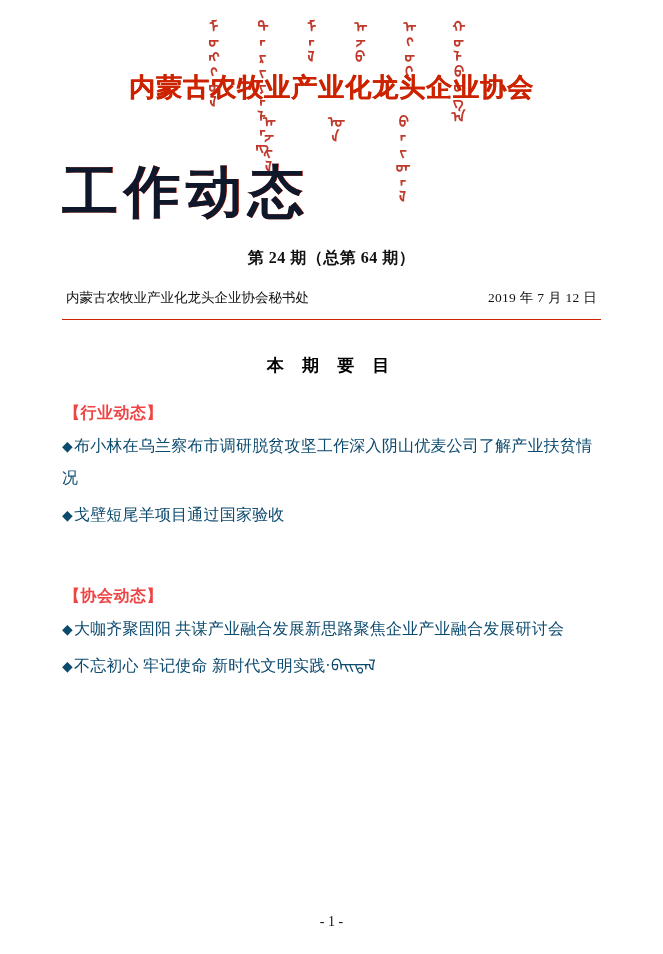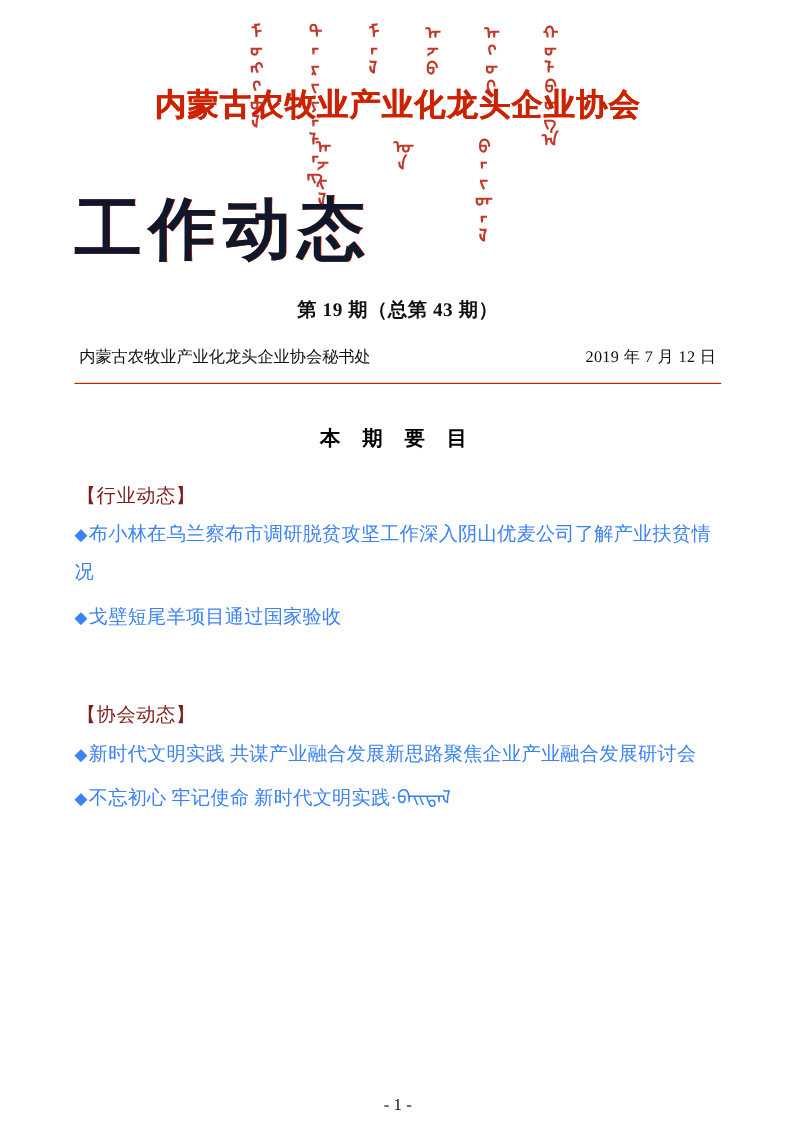--- a/index.html
+++ b/index.html
@@ -106,28 +106,28 @@
     font-weight: 700;
     letter-spacing: 7px;
     margin-top: 34px;
     color: #000000;
   }
   .group {
     margin-top: 26px;
   }
   .group-heading {
     font-size: 16px;
-    font-weight: 400;
-    color: #7f1d1d;
+    font-weight: 700;
+    color: #ef4444;
     letter-spacing: 0.5px;
     padding-left: 2px;
   }
   .entry {
     font-size: 16px;
-    color: #3b82f6;
+    color: #0c4a6e;
     line-height: 1.95;
     margin-top: 6px;
     text-indent: 0;
     letter-spacing: 0.2px;
   }
   .entry .bullet {
     font-size: 14px;
     margin-right: 1px;
   }
   .group-gap { height: 30px; }
@@ -160,21 +160,21 @@
   <div class="title-main">内蒙古农牧业产业化龙头企业协会</div>
 
   <div class="mongol-row mongol-row-mid">
     <span class="mongol-glyph">ᠠᠵᠢᠯ</span>
     <span class="mongol-glyph">ᠤᠨ</span>
     <span class="mongol-glyph">ᠪᠠᠢᠳᠠᠯ</span>
   </div>
 
   <div class="title-sub">工作动态</div>
 
-  <div class="issue-line">第 19 期（总第 43 期）</div>
+  <div class="issue-line">第 24 期（总第 64 期）</div>
 
   <div class="meta-line">
     <span>内蒙古农牧业产业化龙头企业协会秘书处</span>
     <span class="meta-right">2019 年 7 月 12 日</span>
   </div>
 
   <div class="rule"></div>
 
   <div class="section-title">本 期 要 目</div>
 
@@ -186,21 +186,21 @@
     <div class="entry">
       <span class="bullet">◆</span><span>戈壁短尾羊项目通过国家验收</span>
     </div>
   </div>
 
   <div class="group-gap"></div>
 
   <div class="group">
     <div class="group-heading">【协会动态】</div>
     <div class="entry">
-      <span class="bullet">◆</span><span>新时代文明实践 共谋产业融合发展新思路聚焦企业产业融合发展研讨会</span>
+      <span class="bullet">◆</span><span>大咖齐聚固阳 共谋产业融合发展新思路聚焦企业产业融合发展研讨会</span>
     </div>
     <div class="entry">
       <span class="bullet">◆</span><span>不忘初心 牢记使命 新时代文明实践·ᠪᠠᠢᠳᠠᠯ</span>
     </div>
   </div>
 
   <div class="page-number">- 1 -</div>
 
 </div>
 

